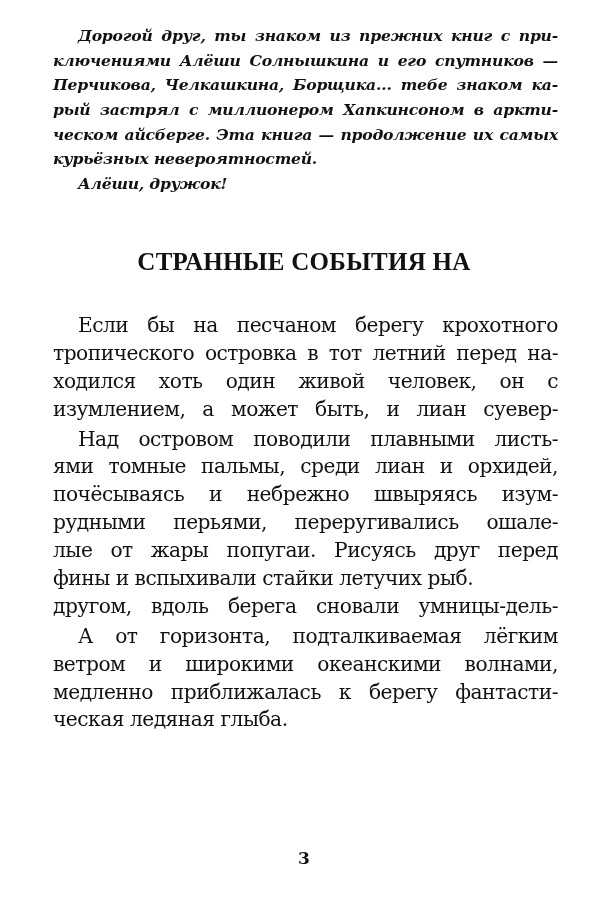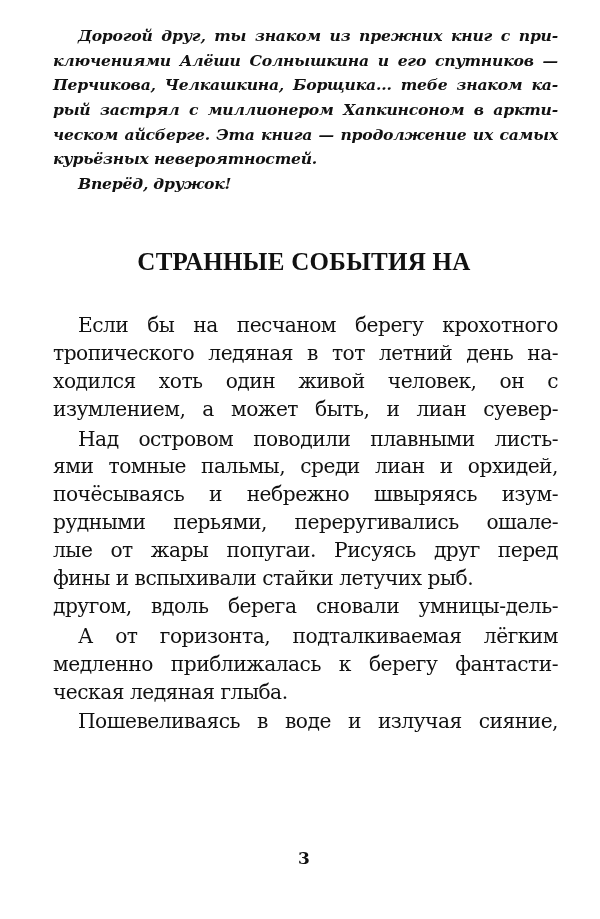--- a/index.html
+++ b/index.html
@@ -96,50 +96,50 @@
 
 <div class="page">
 
   <div class="block foreword">
     <span class="line indent">Дорогой друг, ты знаком из прежних книг с при-</span>
     <span class="line">ключениями Алёши Солнышкина и его спутников —</span>
     <span class="line">Перчикова, Челкашкина, Борщика... тебе знаком ка-</span>
     <span class="line">рый застрял с миллионером Хапкинсоном в аркти-</span>
     <span class="line">ческом айсберге. Эта книга — продолжение их самых</span>
     <span class="line last">курьёзных невероятностей.</span>
-    <span class="line indent last">Вперёд, дружок!</span>
+    <span class="line indent last">Алёши, дружок!</span>
   </div>
 
   <div class="heading">
     <span class="hline">СТРАННЫЕ СОБЫТИЯ НА</span>
   </div>
 
   <div class="block body">
     <div class="paragraph">
       <span class="line indent">Если бы на песчаном берегу крохотного</span>
-      <span class="line">тропического ледяная в тот летний день на-</span>
+      <span class="line">тропического островка в тот летний перед на-</span>
       <span class="line">ходился хоть один живой человек, он с</span>
       <span class="line">изумлением, а может быть, и лиан суевер-</span>
     </div>
     <div class="para-gap"></div>
     <div class="paragraph">
       <span class="line indent">Над островом поводили плавными листь-</span>
       <span class="line">ями томные пальмы, среди лиан и орхидей,</span>
       <span class="line">почёсываясь и небрежно швыряясь изум-</span>
       <span class="line">рудными перьями, переругивались ошале-</span>
       <span class="line">лые от жары попугаи. Рисуясь друг перед</span>
       <span class="line last">фины и вспыхивали стайки летучих рыб.</span>
       <span class="line">другом, вдоль берега сновали умницы-дель-</span>
     </div>
     <div class="para-gap"></div>
     <div class="paragraph">
       <span class="line indent">А от горизонта, подталкиваемая лёгким</span>
+      <span class="line">ветром и широкими океанскими волнами,</span>
       <span class="line">медленно приближалась к берегу фантасти-</span>
       <span class="line last">ческая ледяная глыба.</span>
     </div>
     <div class="para-gap"></div>
     <div class="paragraph">
-      <span class="line indent">Пошевеливаясь в воде и излучая сияние,</span>
     </div>
   </div>
 
   <div class="page-number">3</div>
 </div>
 
 </body></html>

